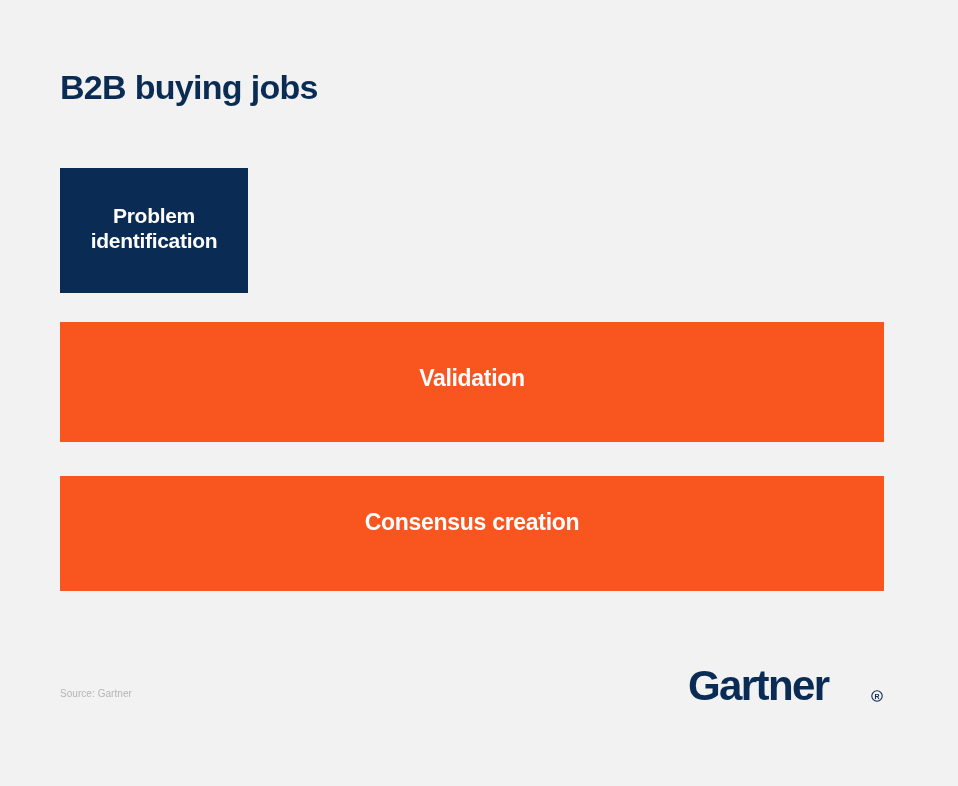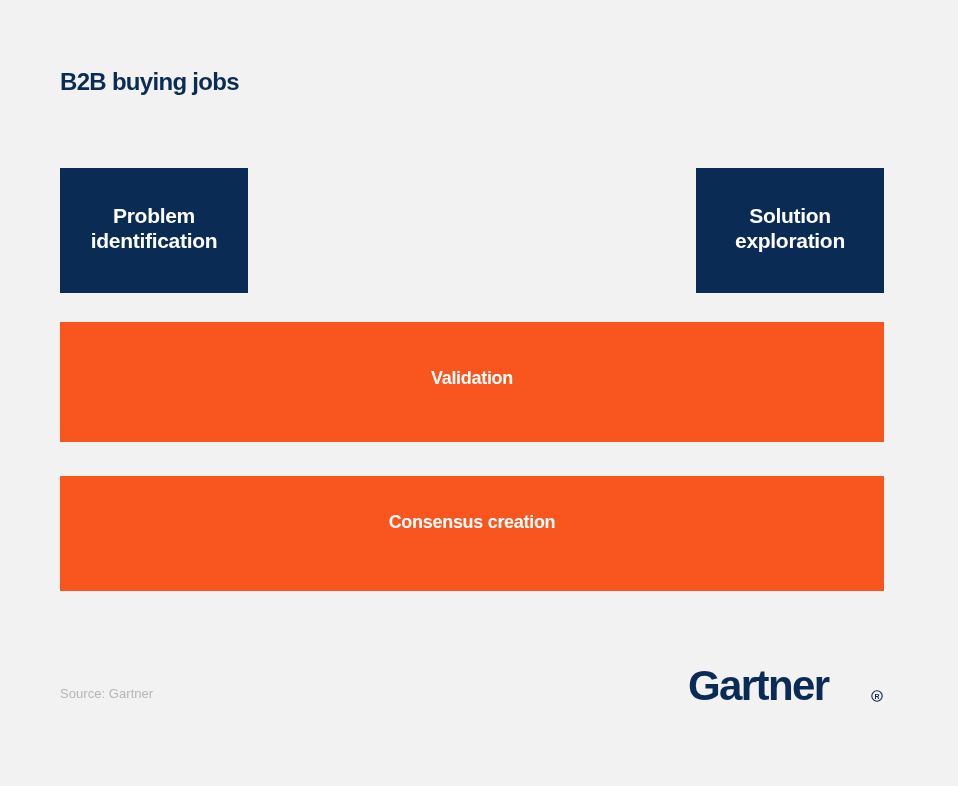--- a/index.html
+++ b/index.html
@@ -21,21 +21,21 @@
     top: 0;
     width: 958px;
     height: 786px;
   }
 
   
   .page-title {
     position: absolute;
     left: 60px;
     top: 68px;
-    font-size: 24px;
+    font-size: 34px;
     font-weight: bold;
     color: #0a2b54;
     letter-spacing: -0.7px;
     line-height: 1.15;
     white-space: nowrap;
   }
 
   
   .stage-row {
     position: absolute;
@@ -82,32 +82,32 @@
     top: 322px;
     height: 120px;
     padding-bottom: 8px;
   }
   .bar-consensus {
     top: 476px;
     height: 115px;
     padding-bottom: 22px;
   }
   .wide-bar-label {
-    font-size: 18px;
+    font-size: 23px;
     font-weight: bold;
     letter-spacing: -0.3px;
     text-align: center;
   }
 
   
   .footer-source {
     position: absolute;
     left: 60px;
     top: 686px;
-    font-size: 13px;
+    font-size: 10px;
     line-height: 15px;
     color: #b5b5b5;
     letter-spacing: 0.05px;
   }
   .footer-source div { white-space: nowrap; }
 
   .brand-logo {
     position: absolute;
     left: 688px;
     top: 663px;
@@ -123,23 +123,20 @@
 <div class="canvas">
 
   <div class="page-title">B2B buying jobs</div>
 
   <div class="stage-row">
 
     <div class="stage-box">
       <div class="stage-label">Problem identification</div>
     </div>
 
-    <div class="stage-box">
-      <div class="stage-label">Solution exploration</div>
-    </div>
 
 
 
   </div>
 
   <div class="wide-bar bar-validation">
     <div class="wide-bar-label">Validation</div>
   </div>
 
   <div class="wide-bar bar-consensus">

